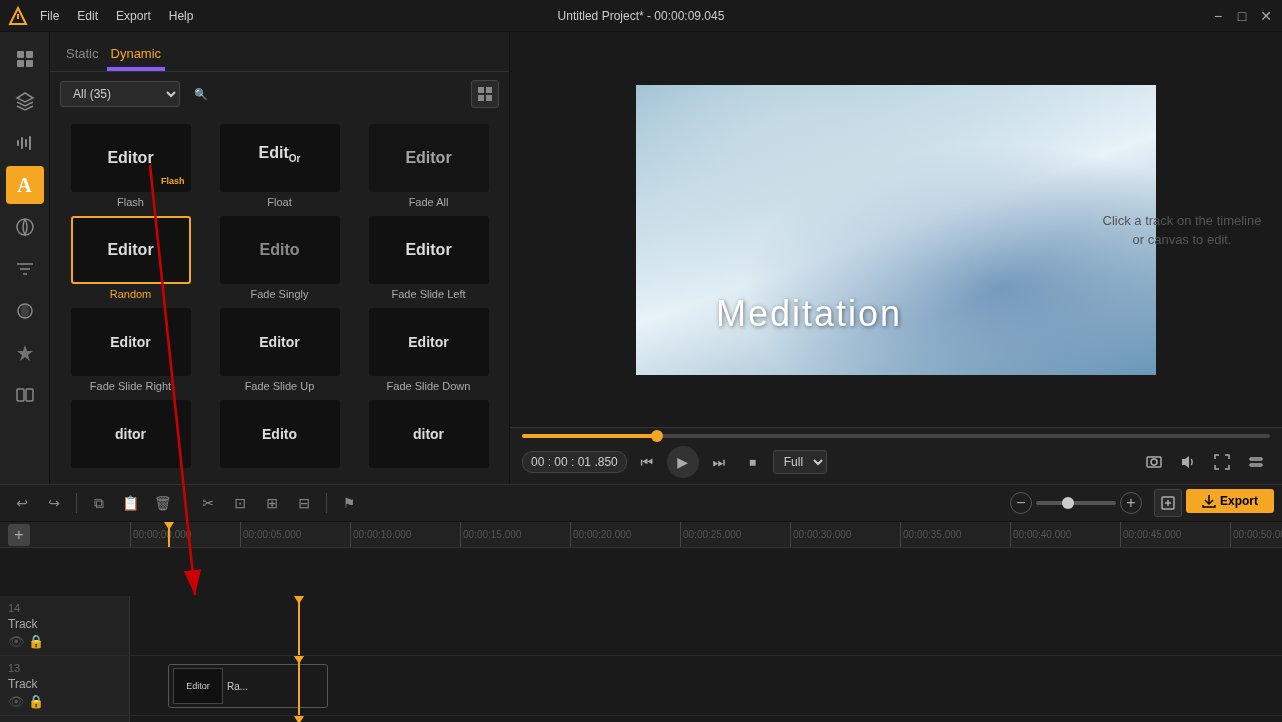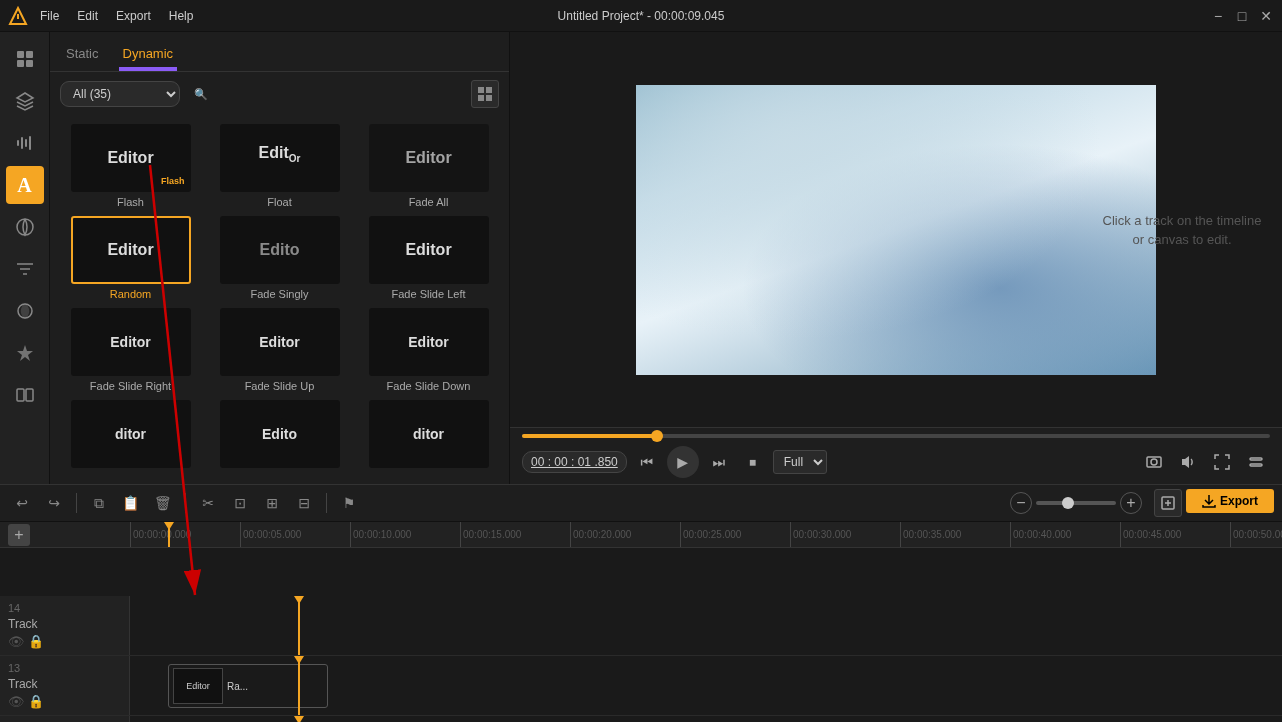--- a/index.html
+++ b/index.html
@@ -84,21 +84,21 @@
       background: #1e1e1e;
       display: flex;
       flex-direction: column;
       border-right: 1px solid #111;
     }
 
     
     #panel-tabs {
       display: flex;
       padding: 8px 12px 0;
-      gap: 16px;
+      gap: 4px;
       border-bottom: 1px solid #333;
     }
     .panel-tab {
       padding: 6px 4px;
       cursor: pointer;
       color: #888;
       font-size: 13px;
     }
     .panel-tab.active { color: #f5a623; border-bottom: 4px solid #8b5cf6; }
 
@@ -107,21 +107,21 @@
       display: flex;
       align-items: center;
       padding: 8px 10px;
       gap: 8px;
     }
     #category-select {
       background: #2a2a2a;
       border: 1px solid #444;
       color: #ccc;
       padding: 4px 8px;
-      border-radius: 9px;
+      border-radius: 3px;
       font-size: 12px;
       cursor: pointer;
       width: 120px;
     }
     #search-box {
       flex: 1;
       background: #2a2a2a;
       border: 1px solid #444;
       color: #ccc;
       padding: 4px 8px 4px 24px;
@@ -260,21 +260,20 @@
     }
     #time-display {
       background: #2a2a2a;
       border: 1px solid #444;
       padding: 3px 8px;
       border-radius: 10px;
       font-size: 12px;
       color: #ccc;
       min-width: 100px;
       text-align: center;
-      text-decoration: underline;
     }
     .ctrl-btn {
       width: 28px; height: 28px;
       display: flex; align-items: center; justify-content: center;
       cursor: pointer;
       border-radius: 3px;
       color: #aaa;
       font-size: 14px;
     }
     .ctrl-btn.play {
@@ -692,20 +691,21 @@
         </div>
         <div class="effect-label"></div>
       </div>
     </div>
   </div>
 
   <div id="preview-area">
     <div id="preview-video">
       <div id="preview-frame">
         <div class="preview-bg"></div>
+        <div id="meditation-text">Meditation</div>
       </div>
       <div id="click-hint">Click a track on the timeline or canvas to edit.</div>
     </div>
     <div id="preview-controls">
       <div id="timeline-bar">
         <div id="timeline-progress"></div>
         <div id="timeline-thumb"></div>
       </div>
       <div id="ctrl-row">
         <div id="time-display">00 : 00 : 01 .850</div>

